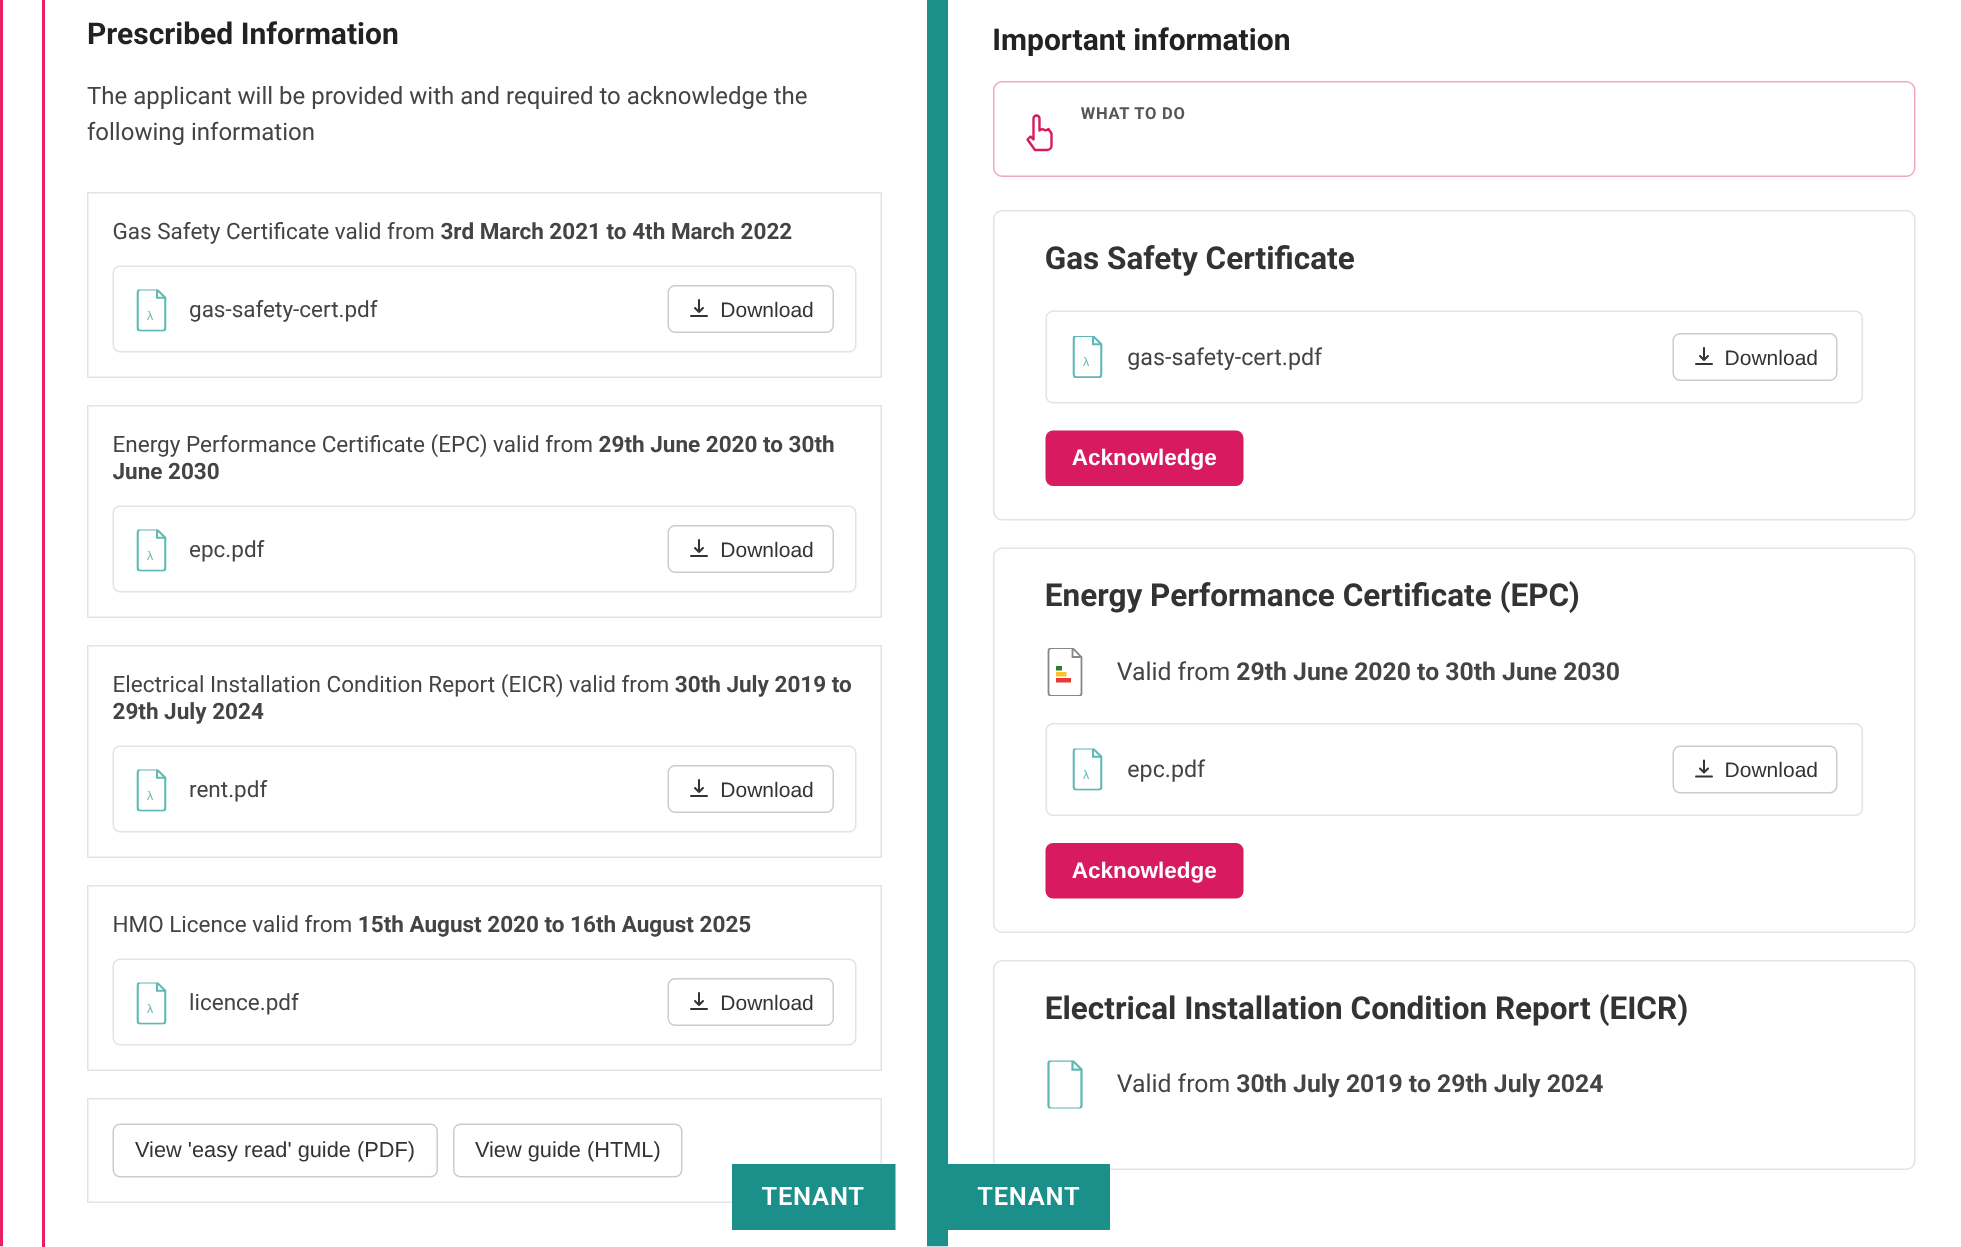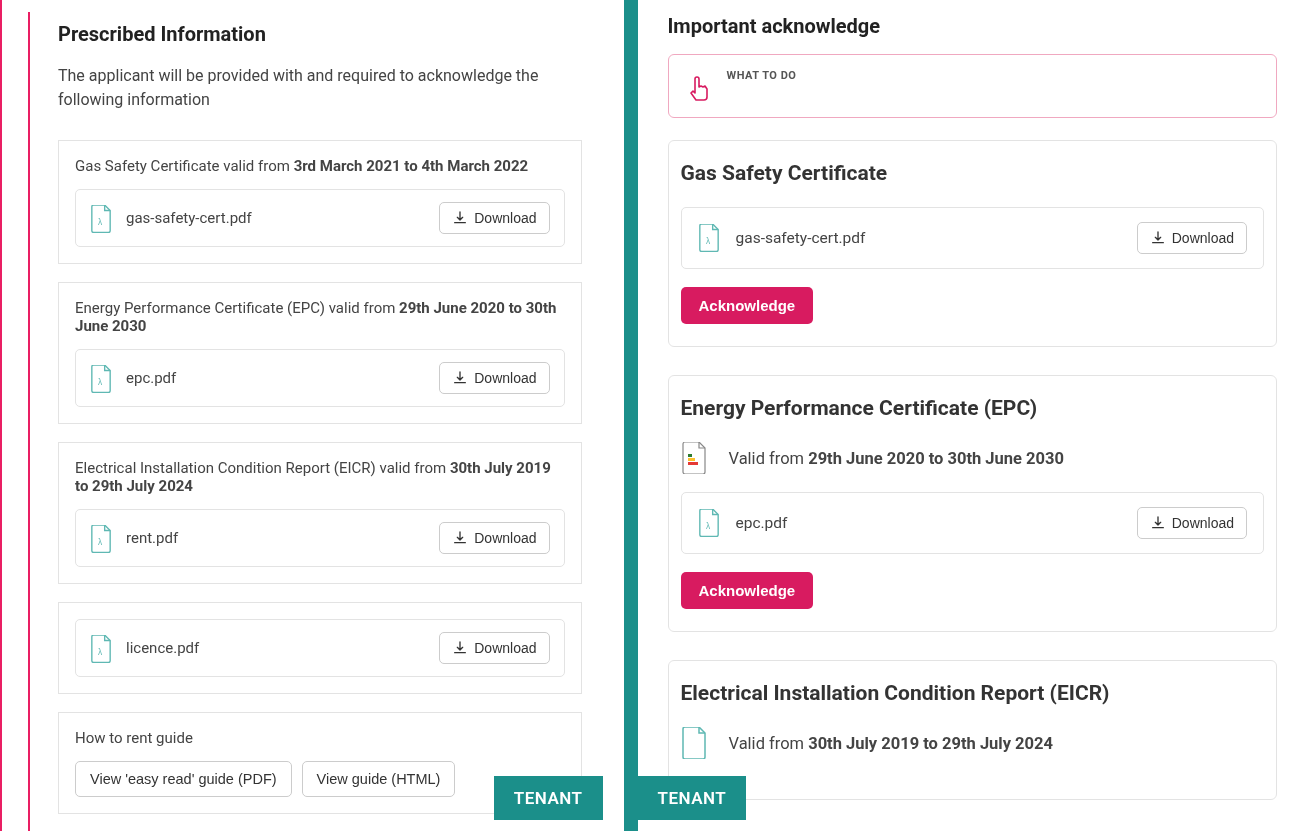--- a/index.html
+++ b/index.html
@@ -9,21 +9,21 @@
     color: #333;
     display: flex;
     width: 1307px;
     height: 831px;
     overflow: hidden;
   }
   .panel {
     flex: 1;
     position: relative;
     overflow-y: auto;
-    padding: 12px;
+    padding: 0;
   }
   .panel-left {
     border: 2px solid #e91e63;
     border-top: none;
     border-bottom: none;
     border-right: none;
     border-left-color: #e91e63;
     padding-left: 0;
   }
   .panel-left-inner {
@@ -164,22 +164,22 @@
     margin-bottom: 18px;
   }
   .alert-content .alert-text {
     font-size: 15px;
     color: #444;
     line-height: 1.4;
   }
   .doc-card {
     border: 1px solid #e3e3e3;
     border-radius: 6px;
-    padding: 20px 12px 22px;
-    margin-bottom: 28px;
+    padding: 20px 34px 22px;
+    margin-bottom: 18px;
     background: #fff;
   }
   .doc-title {
     font-size: 21px;
     font-weight: 700;
     color: #333;
     margin-bottom: 22px;
   }
   .doc-valid-row {
     display: flex;
@@ -276,54 +276,56 @@
         <button class="download-btn">
           <svg viewBox="0 0 24 24">
               <path d="M12 3v12m0 0l-4-4m4 4l4-4M4 19h16" fill="none" stroke="#333" stroke-width="2" stroke-linecap="round"></path>
             </svg>
           <span>Download</span>
         </button>
       </div>
     </div>
 
     <div class="card">
+      <div class="card-label">
+        <span>HMO Licence valid from </span><b>15th August 2020 to 16th August 2025</b>
+      </div>
       <div class="file-row">
         <span class="file-icon">
           <svg viewBox="0 0 24 30">
               <path d="M4 0h12l6 6v22a2 2 0 0 1-2 2H4a2 2 0 0 1-2-2V2a2 2 0 0 1 2-2z" fill="none" stroke="#5fb8b3" stroke-width="1.5"></path>
               <path d="M16 0v6h6" fill="none" stroke="#5fb8b3" stroke-width="1.5"></path>
               <text x="11" y="22" font-size="9" fill="#5fb8b3" text-anchor="middle" font-family="Arial">λ</text>
             </svg>
         </span>
         <span class="file-name">licence.pdf</span>
         <button class="download-btn">
           <svg viewBox="0 0 24 24">
               <path d="M12 3v12m0 0l-4-4m4 4l4-4M4 19h16" fill="none" stroke="#333" stroke-width="2" stroke-linecap="round"></path>
             </svg>
           <span>Download</span>
         </button>
       </div>
     </div>
 
     <div class="card">
-      <div class="card-label">How to rent guide</div>
       <div class="btn-row">
         <button class="btn-outline">View 'easy read' guide (PDF)</button>
         <button class="btn-outline">View guide (HTML)</button>
       </div>
     </div>
 
   </div>
   <div class="role-badge manager">TENANT</div>
 </div>
 
 <div class="divider"></div>
 
 <div class="panel panel-right">
-  <h2 class="section-title-right">Important acknowledge</h2>
+  <h2 class="section-title-right">Important information</h2>
 
   <div class="alert-box">
     <span class="alert-icon">
       <svg viewBox="0 0 24 28">
           <path d="M10 2a2 2 0 0 1 2 2v8l2-1 2 1 2-1 2 3v8a3 3 0 0 1-3 3H9l-5-7 2-2 2 2V4a2 2 0 0 1 2-2z" fill="none" stroke="#d81b60" stroke-width="1.6" stroke-linejoin="round"></path>
         </svg>
     </span>
     <div class="alert-content">
       <div class="alert-label">WHAT TO DO</div>
     </div>

